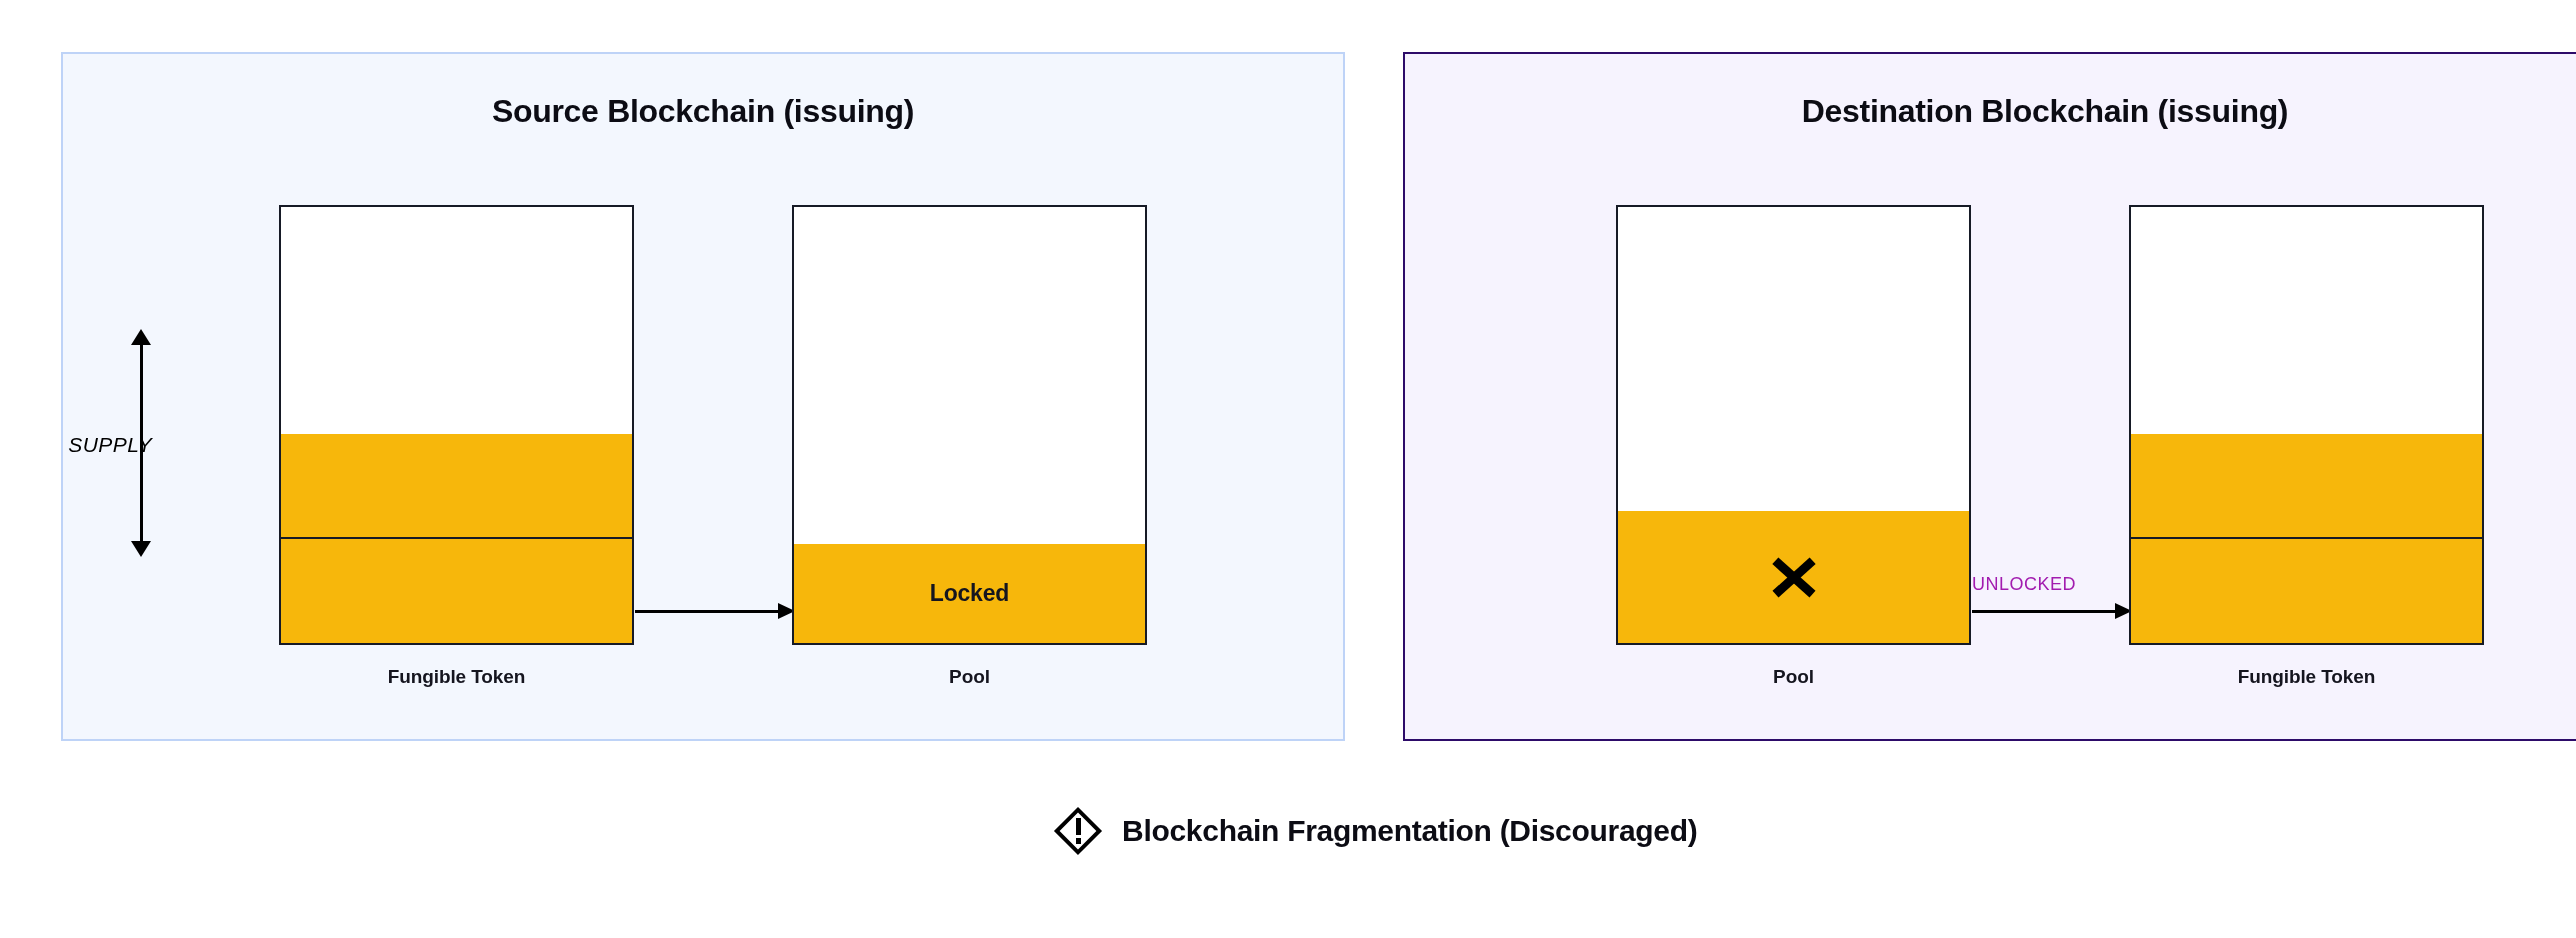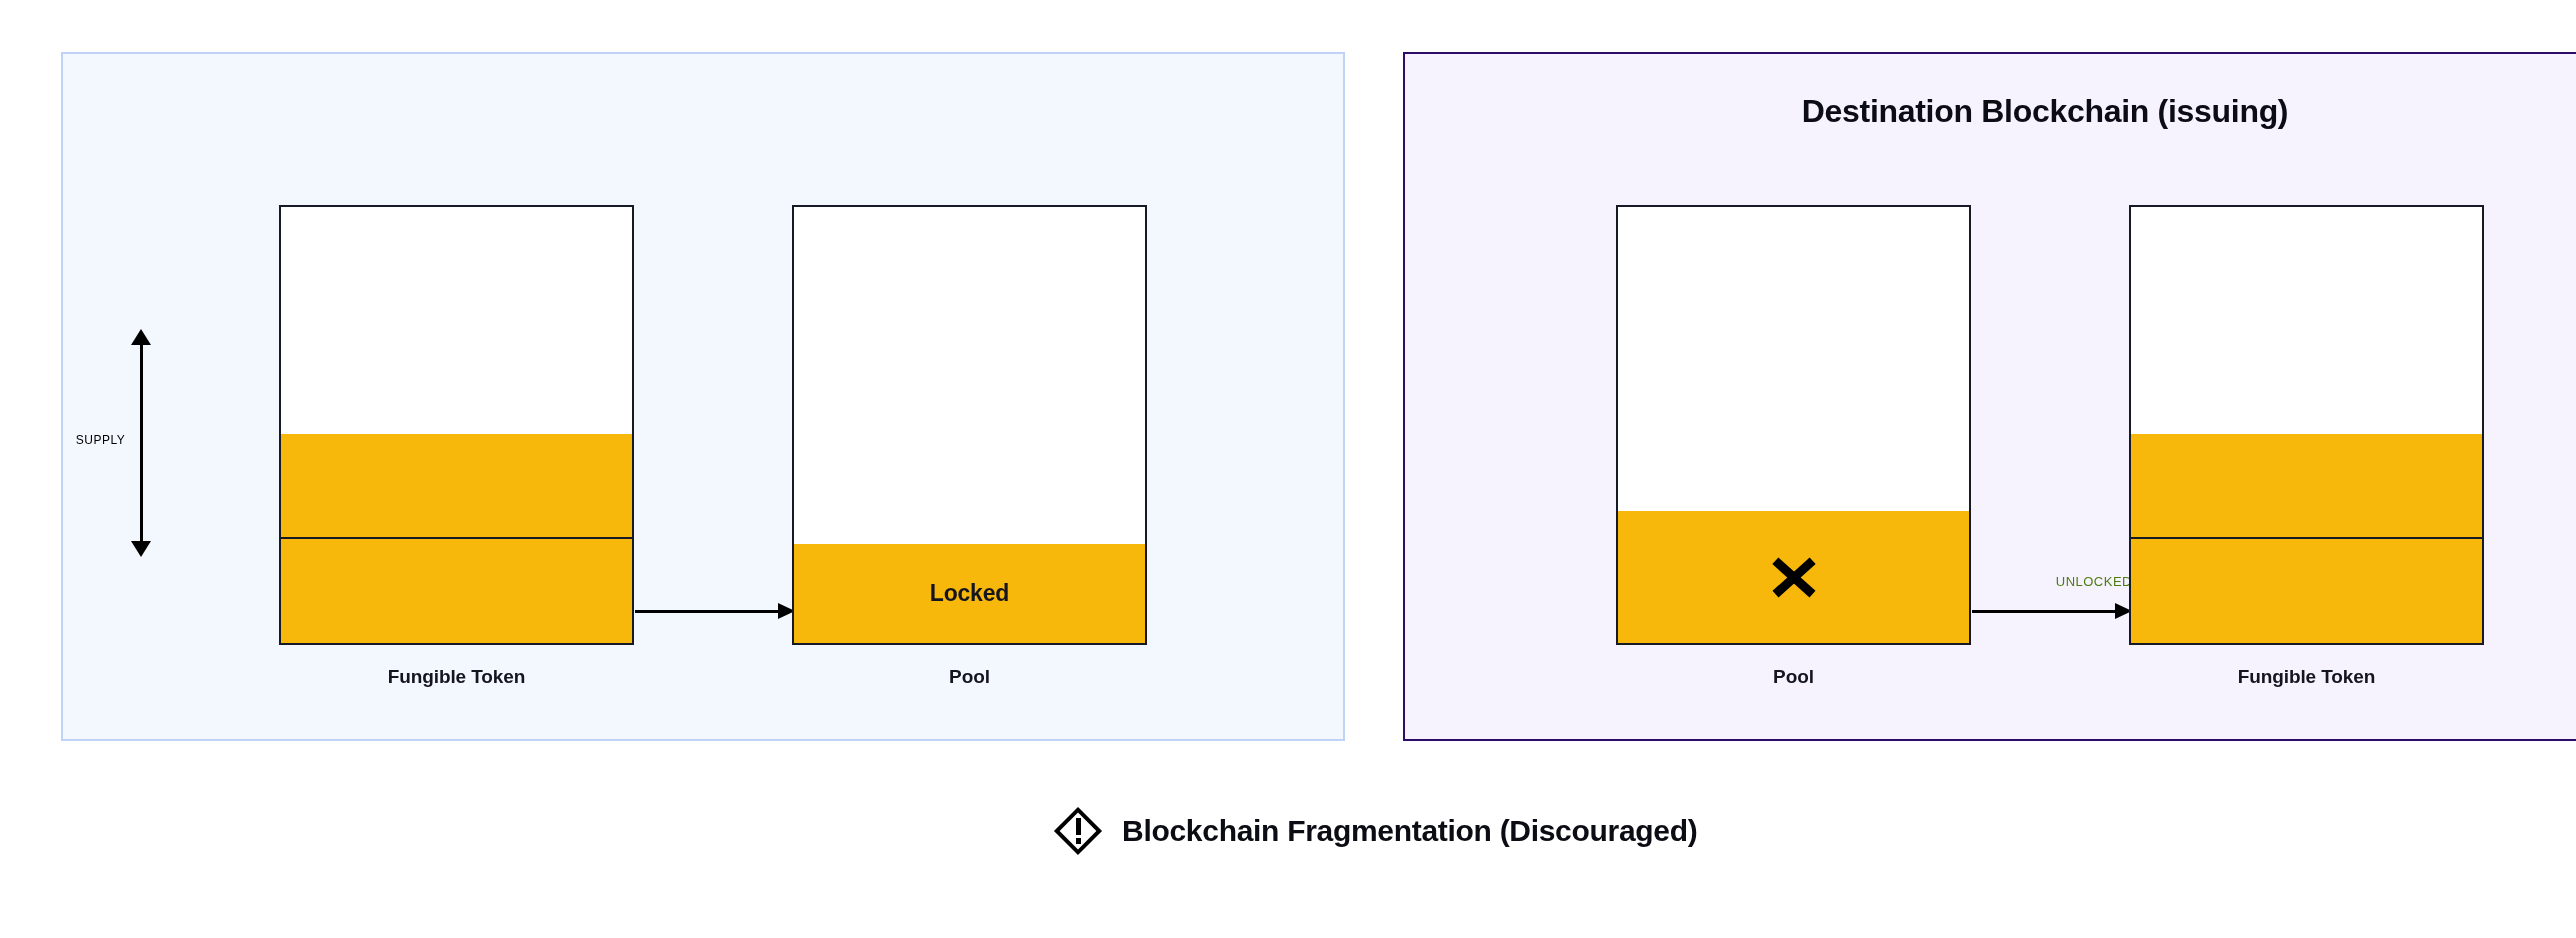--- a/index.html
+++ b/index.html
@@ -133,25 +133,26 @@
     margin-left: -10.3px;
     width: 0; height: 0;
     border-left: 10.3px solid transparent;
     border-right: 10.3px solid transparent;
   }
   .supply-arrow .head.up   { top: 0;    border-bottom: 16.5px solid #000000; }
   .supply-arrow .head.down { bottom: 0; border-top: 16.5px solid #000000; }
 
   .supply-label {
     position: absolute;
-    font-size: 12px;
+    font-size: 21px;
     font-weight: 400;
     color: #000000;
     letter-spacing: 0.5px;
     white-space: nowrap;
+    font-style: italic;
   }
 
   
   .flow-arrow { position: absolute; height: 17.5px; }
   .flow-arrow .line {
     position: absolute;
     left: 0;
     top: 50%;
     margin-top: -1.5px;
     height: 3.1px;
@@ -162,26 +163,26 @@
     right: 0;
     top: 50%;
     margin-top: -8.8px;
     width: 0; height: 0;
     border-top: 8.8px solid transparent;
     border-bottom: 8.8px solid transparent;
     border-left: 17.5px solid #000000;
   }
   .flow-label {
     position: absolute;
-    font-size: 13px;
+    font-size: 18px;
     font-weight: 400;
-    color: #4d7c0f;
+    color: #a21caf;
     letter-spacing: 0.5px;
     white-space: nowrap;
-    text-align: right;
+    text-align: left;
   }
 
   
   #footer-note {
     position: absolute;
     left: 0;
     top: 804px;
     width: 100%;
     display: flex;
     align-items: center;
@@ -228,20 +229,21 @@
     color: #0c0c14;
     letter-spacing: -0.3px;
     white-space: nowrap;
   }
 </style>
 </head>
 <body>
 
 <div class="panel" id="panel-source">
 
+  <div class="panel-title">Source Blockchain (issuing)</div>
 
   <div class="supply-arrow" style="left:68px; top:275px; height:228px;">
     <div class="head up"></div>
     <div class="shaft"></div>
     <div class="head down"></div>
   </div>
   <div class="supply-label" style="left:5.2px; top:379px; width:57px; text-align:right;">SUPPLY</div>
 
   <div class="bar-group" style="left:216px;">
     <div class="bar">

